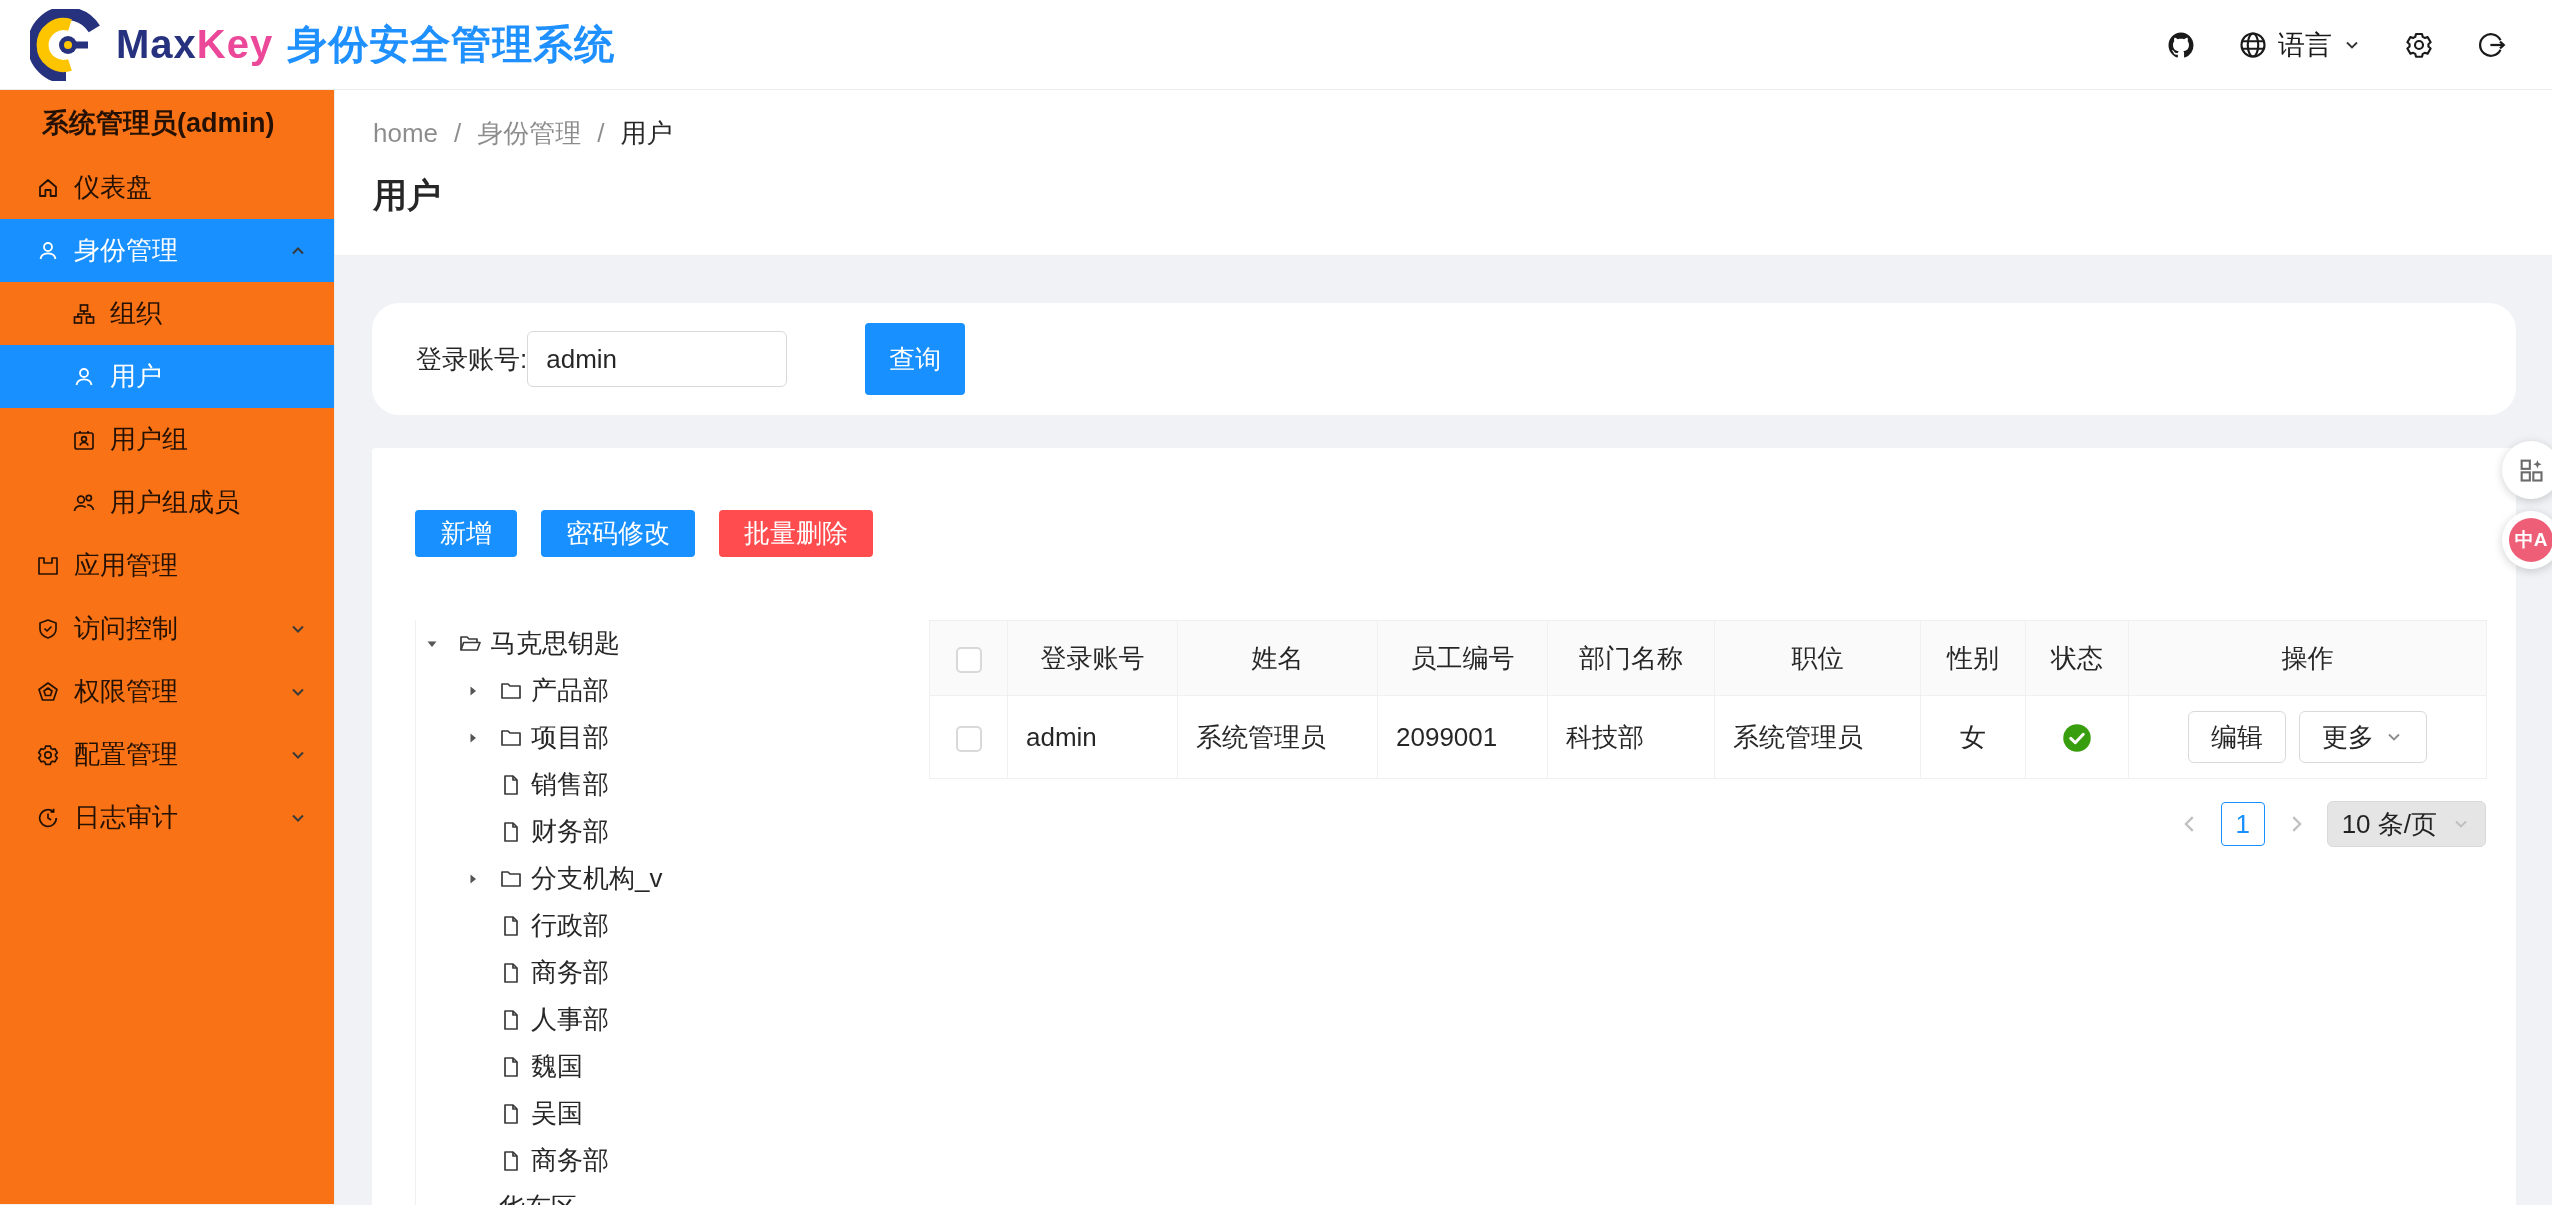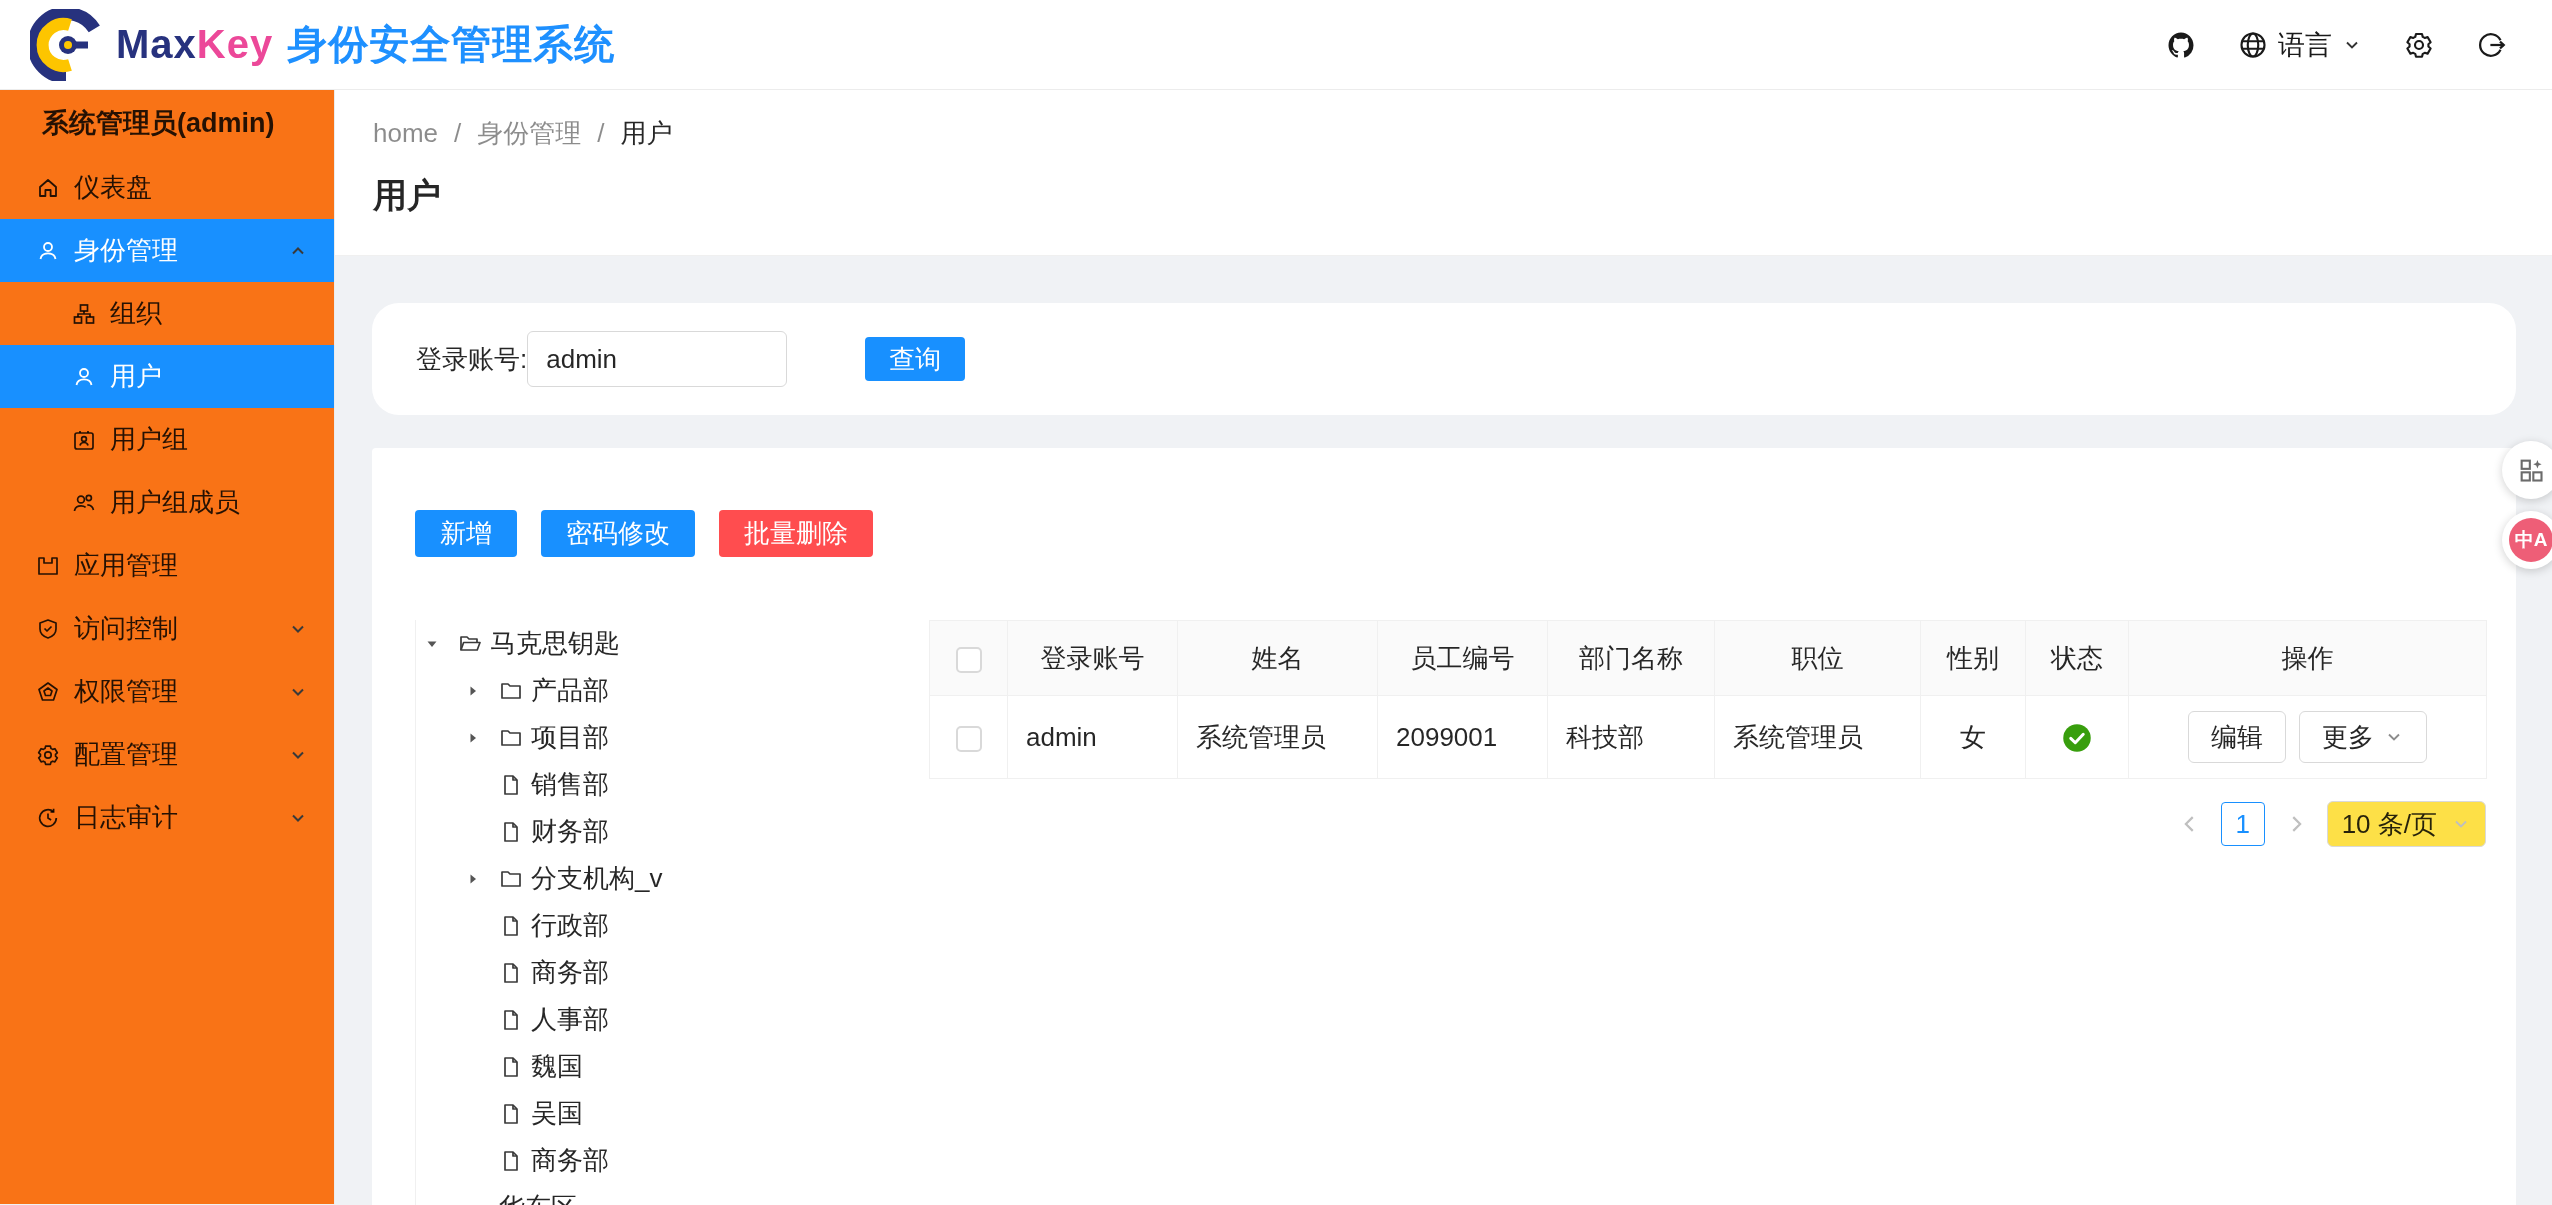--- a/index.html
+++ b/index.html
@@ -44,21 +44,21 @@
   .page-title { margin-top:24px; font-size:34px; font-weight:bold; line-height:40px; }
 
   .card { background:#fff; border-radius:4px; }
   .search-card { margin:47px 36px 0 37px; height:112px; display:flex; align-items:center;
     padding-left:44px;border-radius:27px; }
   .search-label { font-size:26px; }
   .search-input { width:260px; height:56px; border:1px solid #d9d9d9; border-radius:6px;
     padding:0 18px; font-size:26px; font-family:"Liberation Sans",sans-serif; color:rgba(0,0,0,.85); outline:none; }
   .btn { border:none; border-radius:4px; color:#fff; font-size:26px; cursor:pointer;
     font-family:"Liberation Sans",sans-serif; }
-  .btn-query { margin-left:78px; width:100px; height:44px; background:#1890ff; }
+  .btn-query { margin-left:78px; width:100px; height:72px; background:#1890ff; }
 
   .main-card { margin:33px 36px 0 37px; min-height:820px; padding:29px 29px 0 43px; overflow:hidden; }
   .toolbar { display:flex; gap:24px;margin-top:33px; }
   .toolbar .btn { height:47px; padding:0 25px; }
   .btn-blue { background:#1890ff; }
   .btn-red { background:#ff4d4f; }
 
   .panel-row { display:flex; margin-top:63px; align-items:flex-start; }
 
   
@@ -86,21 +86,21 @@
     color:rgba(0,0,0,.85); font-size:26px; display:flex; align-items:center; padding:0 22px; cursor:pointer;
     font-family:"Liberation Sans",sans-serif; }
   .btn-ghost .chev-small { color:#8c8c8c; margin-left:10px; }
 
   
   .pagination { width:1557px; margin-top:22px; display:flex; justify-content:flex-end;
     align-items:center; gap:20px; font-size:26px; }
   .pg-chev { width:22px; height:22px; color:#bfbfbf; cursor:pointer; }
   .pg-current { width:44px; height:44px; border:1px solid #1890ff; border-radius:4px; color:#1890ff;
     display:flex; align-items:center; justify-content:center; background:#fff; cursor:pointer; }
-  .pg-size { height:46px; border:1px solid #d9d9d9; border-radius:6px; background:#fde047;
+  .pg-size { height:46px; border:1px solid #d9d9d9; border-radius:6px; background:#e5e5e5;
     display:flex; align-items:center; gap:14px; padding:0 14px; cursor:pointer; }
   .pg-size .chev-small { color:#bfbfbf; }
 
   
   .float-btn { position:fixed; width:58px; height:58px; border-radius:50%; background:#fff;
     box-shadow:0 2px 10px rgba(0,0,0,.18); display:flex; align-items:center; justify-content:center;
     right:-8px; cursor:pointer; z-index:20; }
   .float-widgets { top:441px; color:#6b6b6b; }
   .float-translate { top:511px; }
   .translate-badge { width:44px; height:44px; border-radius:50%; background:#ee5e77; color:#fff;

